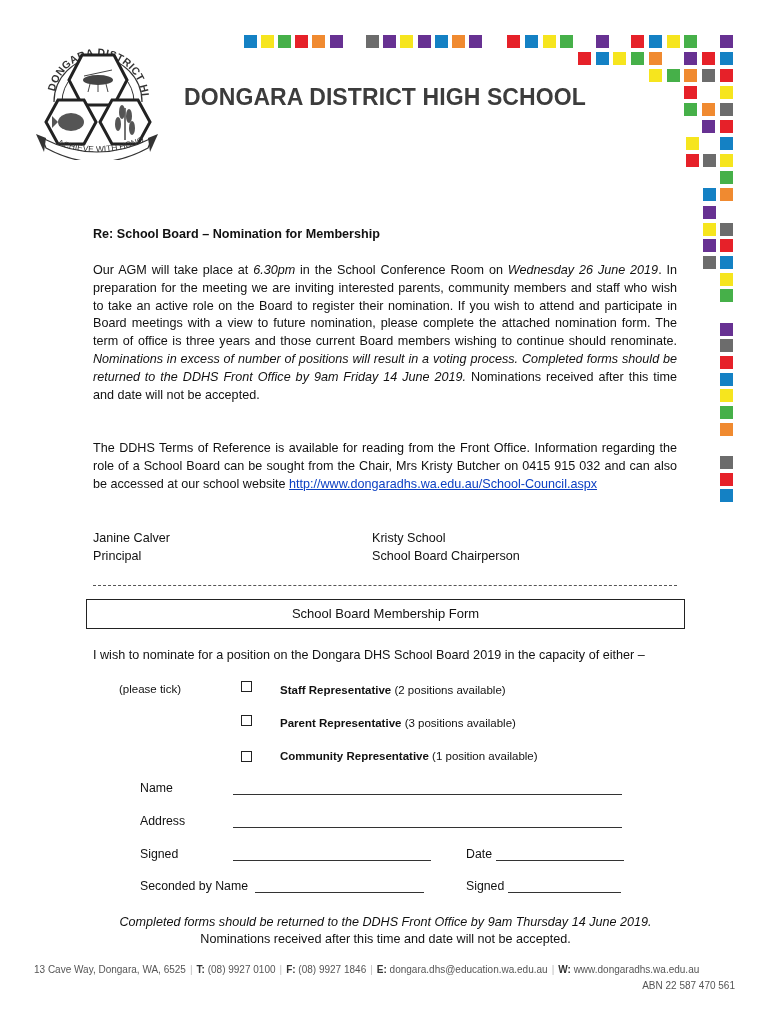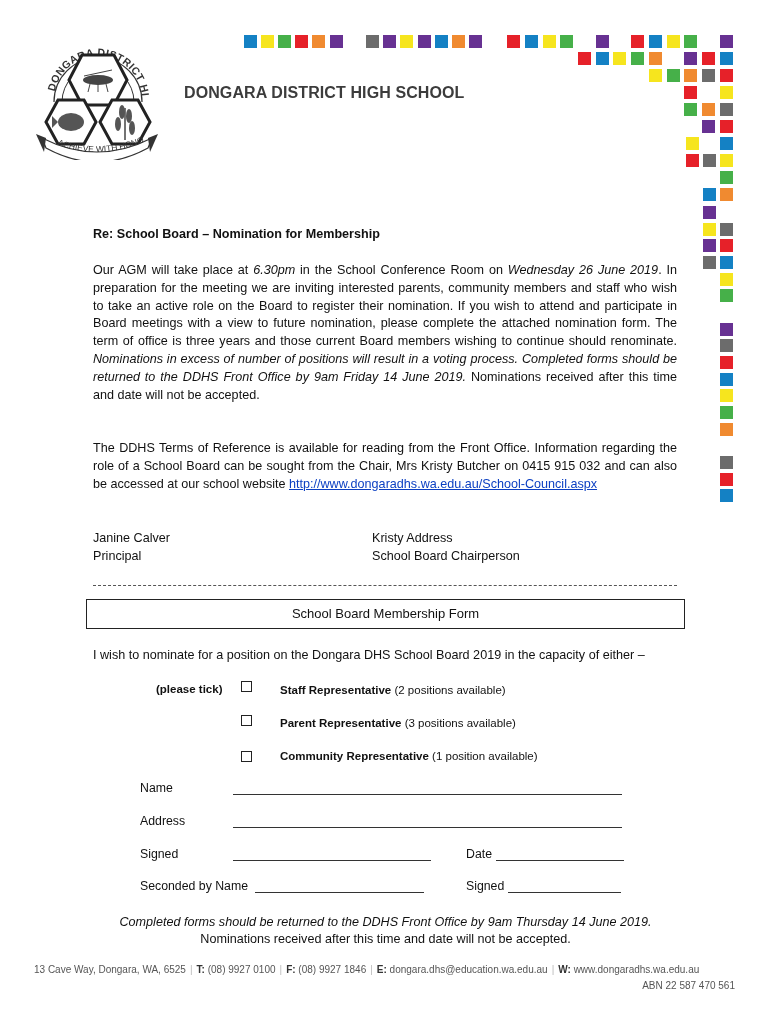--- a/index.html
+++ b/index.html
@@ -1,40 +1,40 @@
 <!DOCTYPE html>
 <html><head>
 <meta charset="utf-8">
 <style>
   * { box-sizing: border-box; margin: 0; padding: 0; }
   html, body { width: 770px; height: 1024px; background: #ffffff; overflow: hidden; }
   body { position: relative; font-family: "Liberation Sans", sans-serif; color: #000; }
   .page { position: absolute; left: 0; top: 0; width: 770px; height: 1024px; }
 
   .logo { position: absolute; left: 32px; top: 30px; width: 130px; height: 130px; }
-  .school-name { position: absolute; left: 184px; top: 84px; font-family: "Liberation Sans", sans-serif; font-weight: bold; font-size: 16px; color: #3c3c3c; letter-spacing: 0.1px; white-space: nowrap; }
+  .school-name { position: absolute; left: 184px; top: 84px; font-family: "Liberation Sans", sans-serif; font-weight: bold; font-size: 23px; color: #3c3c3c; letter-spacing: 0.1px; white-space: nowrap; }
 
   .mosaic { position: absolute; left: 0; top: 0; width: 770px; height: 520px; pointer-events: none; }
   .sq { position: absolute; width: 13px; height: 13px; }
 
   .body-text { position: absolute; left: 93px; width: 584px; font-family: "Liberation Sans", sans-serif; font-size: 12.6px; line-height: 17.8px; color: #111; }
   .justify { text-align: justify; text-align-last: left; }
   .bold { font-weight: bold; }
   .bi { font-weight: normal; font-style: italic; }
   a.link { color: #1a0dab; color: #0b3fc2; text-decoration: underline; }
 
   .sig { position: absolute; font-size: 12.6px; line-height: 18px; color: #111; }
 
   .dash-line { position: absolute; left: 93px; top: 585px; width: 584px; height: 0; border-top: 1px dashed #555; }
   .form-title-box { position: absolute; left: 86px; top: 599px; width: 599px; height: 30px; border: 1.3px solid #222; text-align: center; font-size: 13px; line-height: 27px; color: #111; }
 
   .cb-row { position: absolute; left: 0; width: 770px; height: 20px; font-size: 11.5px; line-height: 18px; }
   .checkbox { position: absolute; width: 11px; height: 11px; border: 1px solid #222; background: #fff; }
   .cb-label { position: absolute; left: 280px; white-space: nowrap; color: #111; }
-  .please-tick { position: absolute; left: 119px; font-weight: bold; font-size: 11.5px; color: #111; margin-left: 37px; }
+  .please-tick { position: absolute; left: 119px; font-weight: normal; font-size: 11.5px; color: #111; }
 
   .field-label { position: absolute; font-size: 12.3px; line-height: 16px; color: #111; white-space: nowrap; }
   .field-line { position: absolute; height: 0; border-top: 1px solid #333; }
 
   .closing { position: absolute; left: 86px; width: 599px; text-align: center; font-size: 12.6px; line-height: 18px; color: #111; }
 
   .footer { position: absolute; left: 34px; top: 963px; width: 703px; font-size: 10px; line-height: 14px; color: #555; white-space: nowrap; }
   .footer b { color: #333; }
   .footer .sep { color: #bbb; padding: 0 4px; }
   .abn { position: absolute; right: 35px; top: 980px; font-size: 10px; color: #555; }
@@ -167,21 +167,21 @@
 
   <div class="body-text justify" style="top:440px;">
     <span>The DDHS Terms of Reference is available for reading from the Front Office.  Information regarding the role of a School Board can be sought from the Chair, Mrs Kristy Butcher on 0415 915 032 and can also be accessed at our school website </span><a class="link" href="#">http://www.dongaradhs.wa.edu.au/School-Council.aspx</a>
   </div>
 
   <div class="sig" style="left:93px; top:529px;">
     <div>Janine Calver</div>
     <div>Principal</div>
   </div>
   <div class="sig" style="left:372px; top:529px;">
-    <div>Kristy Address</div>
+    <div>Kristy School</div>
     <div>School Board Chairperson</div>
   </div>
 
   <div class="dash-line"></div>
 
   <div class="form-title-box">School Board Membership Form</div>
 
   <div class="body-text" style="top:647px; line-height:17px;">I wish to nominate for a position on the Dongara DHS School Board 2019 in the capacity of either –</div>
 
   <div class="please-tick" style="top:683px;">(please tick)</div>

